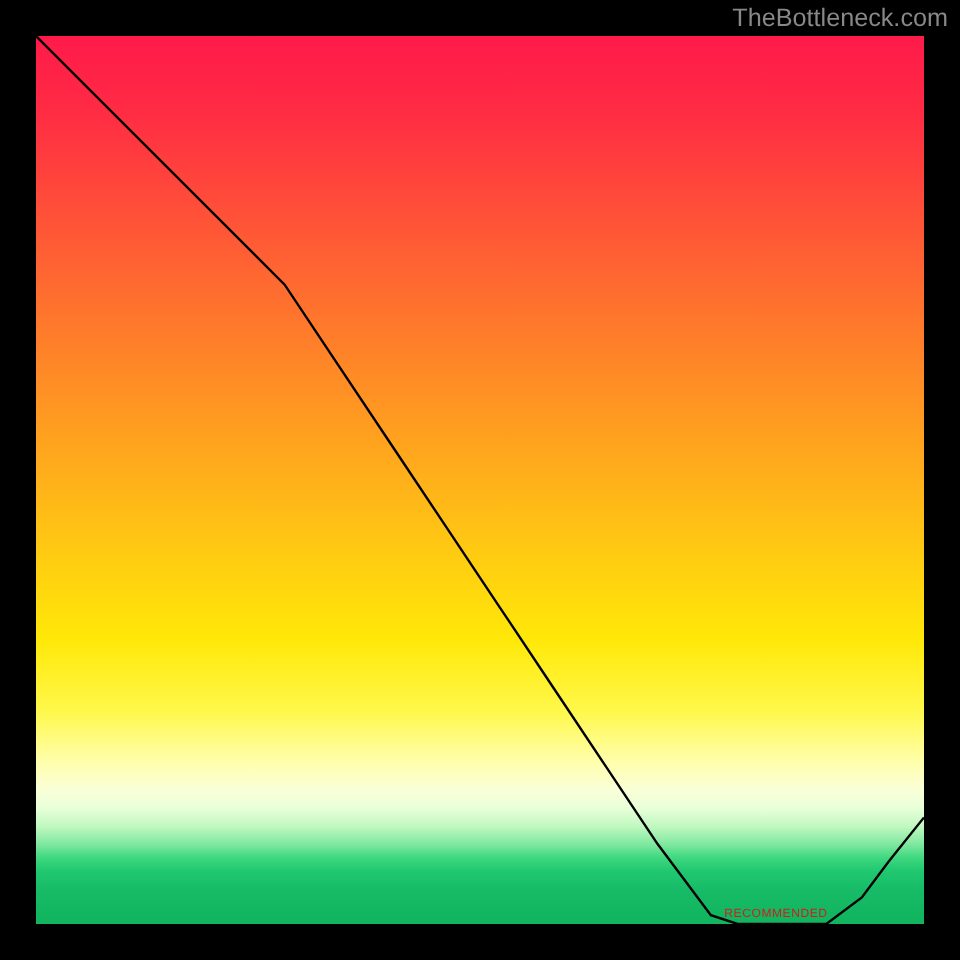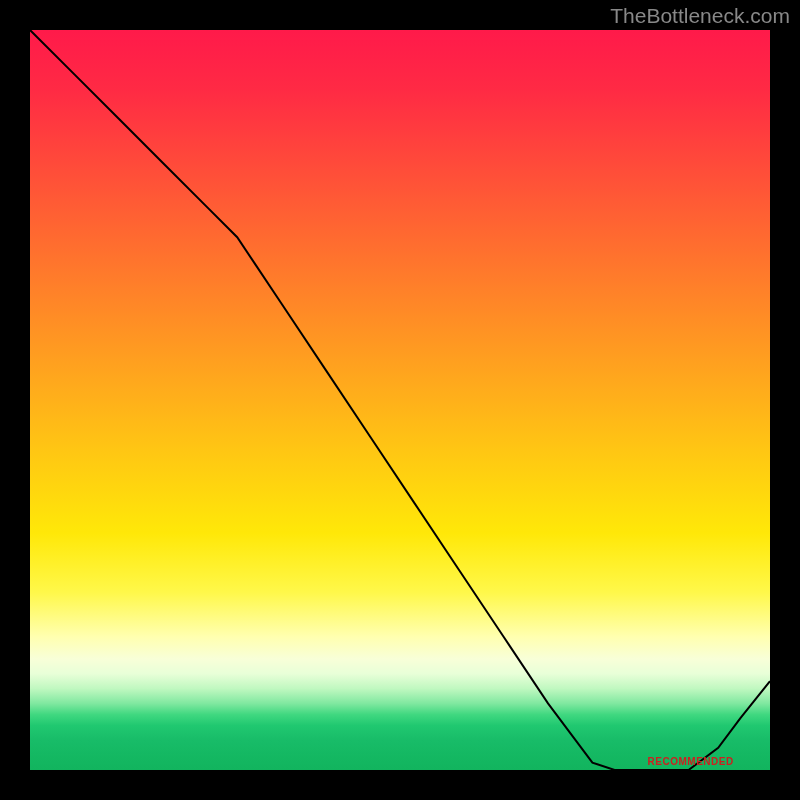--- a/index.html
+++ b/index.html
@@ -64,25 +64,24 @@
     top: 0;
     left: 0;
     width: 740px;
     height: 740px;
     z-index: 5;
   }
   .annotation {
     position: absolute;
     color: #cc2020;
     font-size: 10px;
-    font-weight: bold;
+    font-weight: normal;
     letter-spacing: 0.5px;
     z-index: 6;
     white-space: nowrap;
-    margin-left: 44px;
   }
 </style>
 </head>
 <body>
 
 <div class="watermark">TheBottleneck.com</div>
 
 <div class="chart-container">
   <div class="plot-area"></div>
   <svg class="line-svg" viewBox="0 0 740 740" preserveAspectRatio="none">

